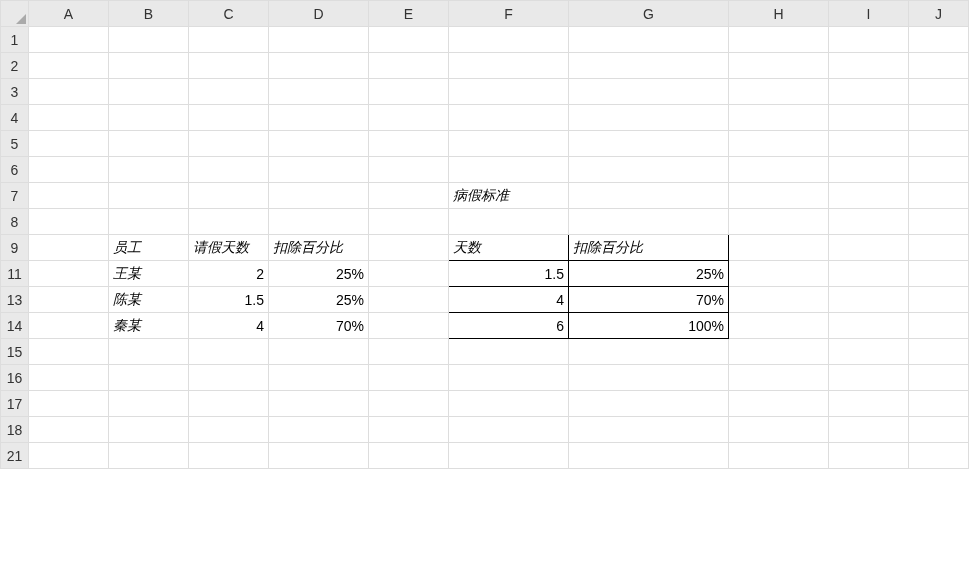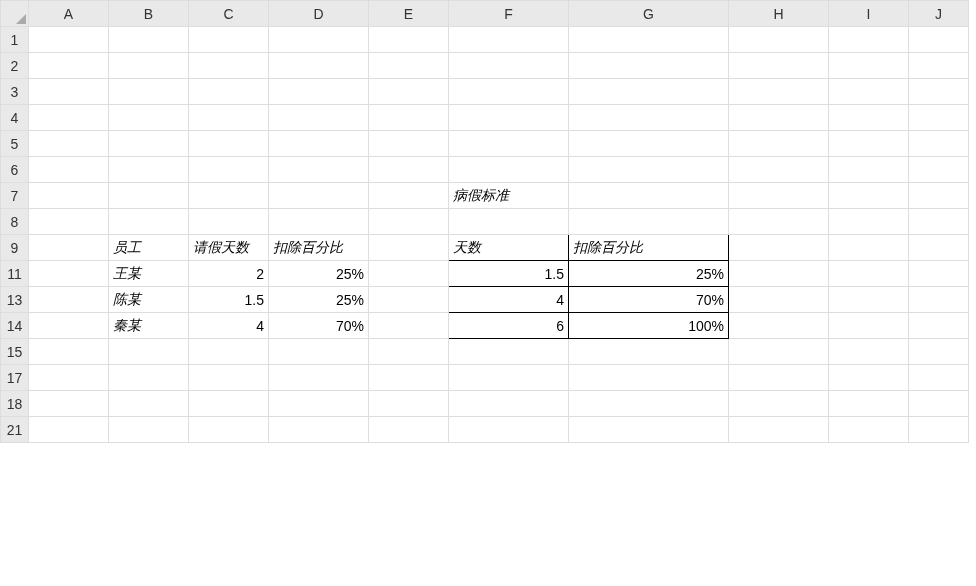--- a/index.html
+++ b/index.html
@@ -266,20 +266,33 @@
         <td></td>
         <td></td>
         <td></td>
         <td></td>
         <td></td>
         <td></td>
         <td></td>
         <td></td>
       </tr>
       <tr>
+        <th class="rowhdr">16</th>
+        <td></td>
+        <td></td>
+        <td></td>
+        <td></td>
+        <td></td>
+        <td></td>
+        <td></td>
+        <td></td>
+        <td></td>
+        <td></td>
+      </tr>
+      <tr>
         <th class="rowhdr">17</th>
         <td></td>
         <td></td>
         <td></td>
         <td></td>
         <td></td>
         <td></td>
         <td></td>
         <td></td>
         <td></td>

